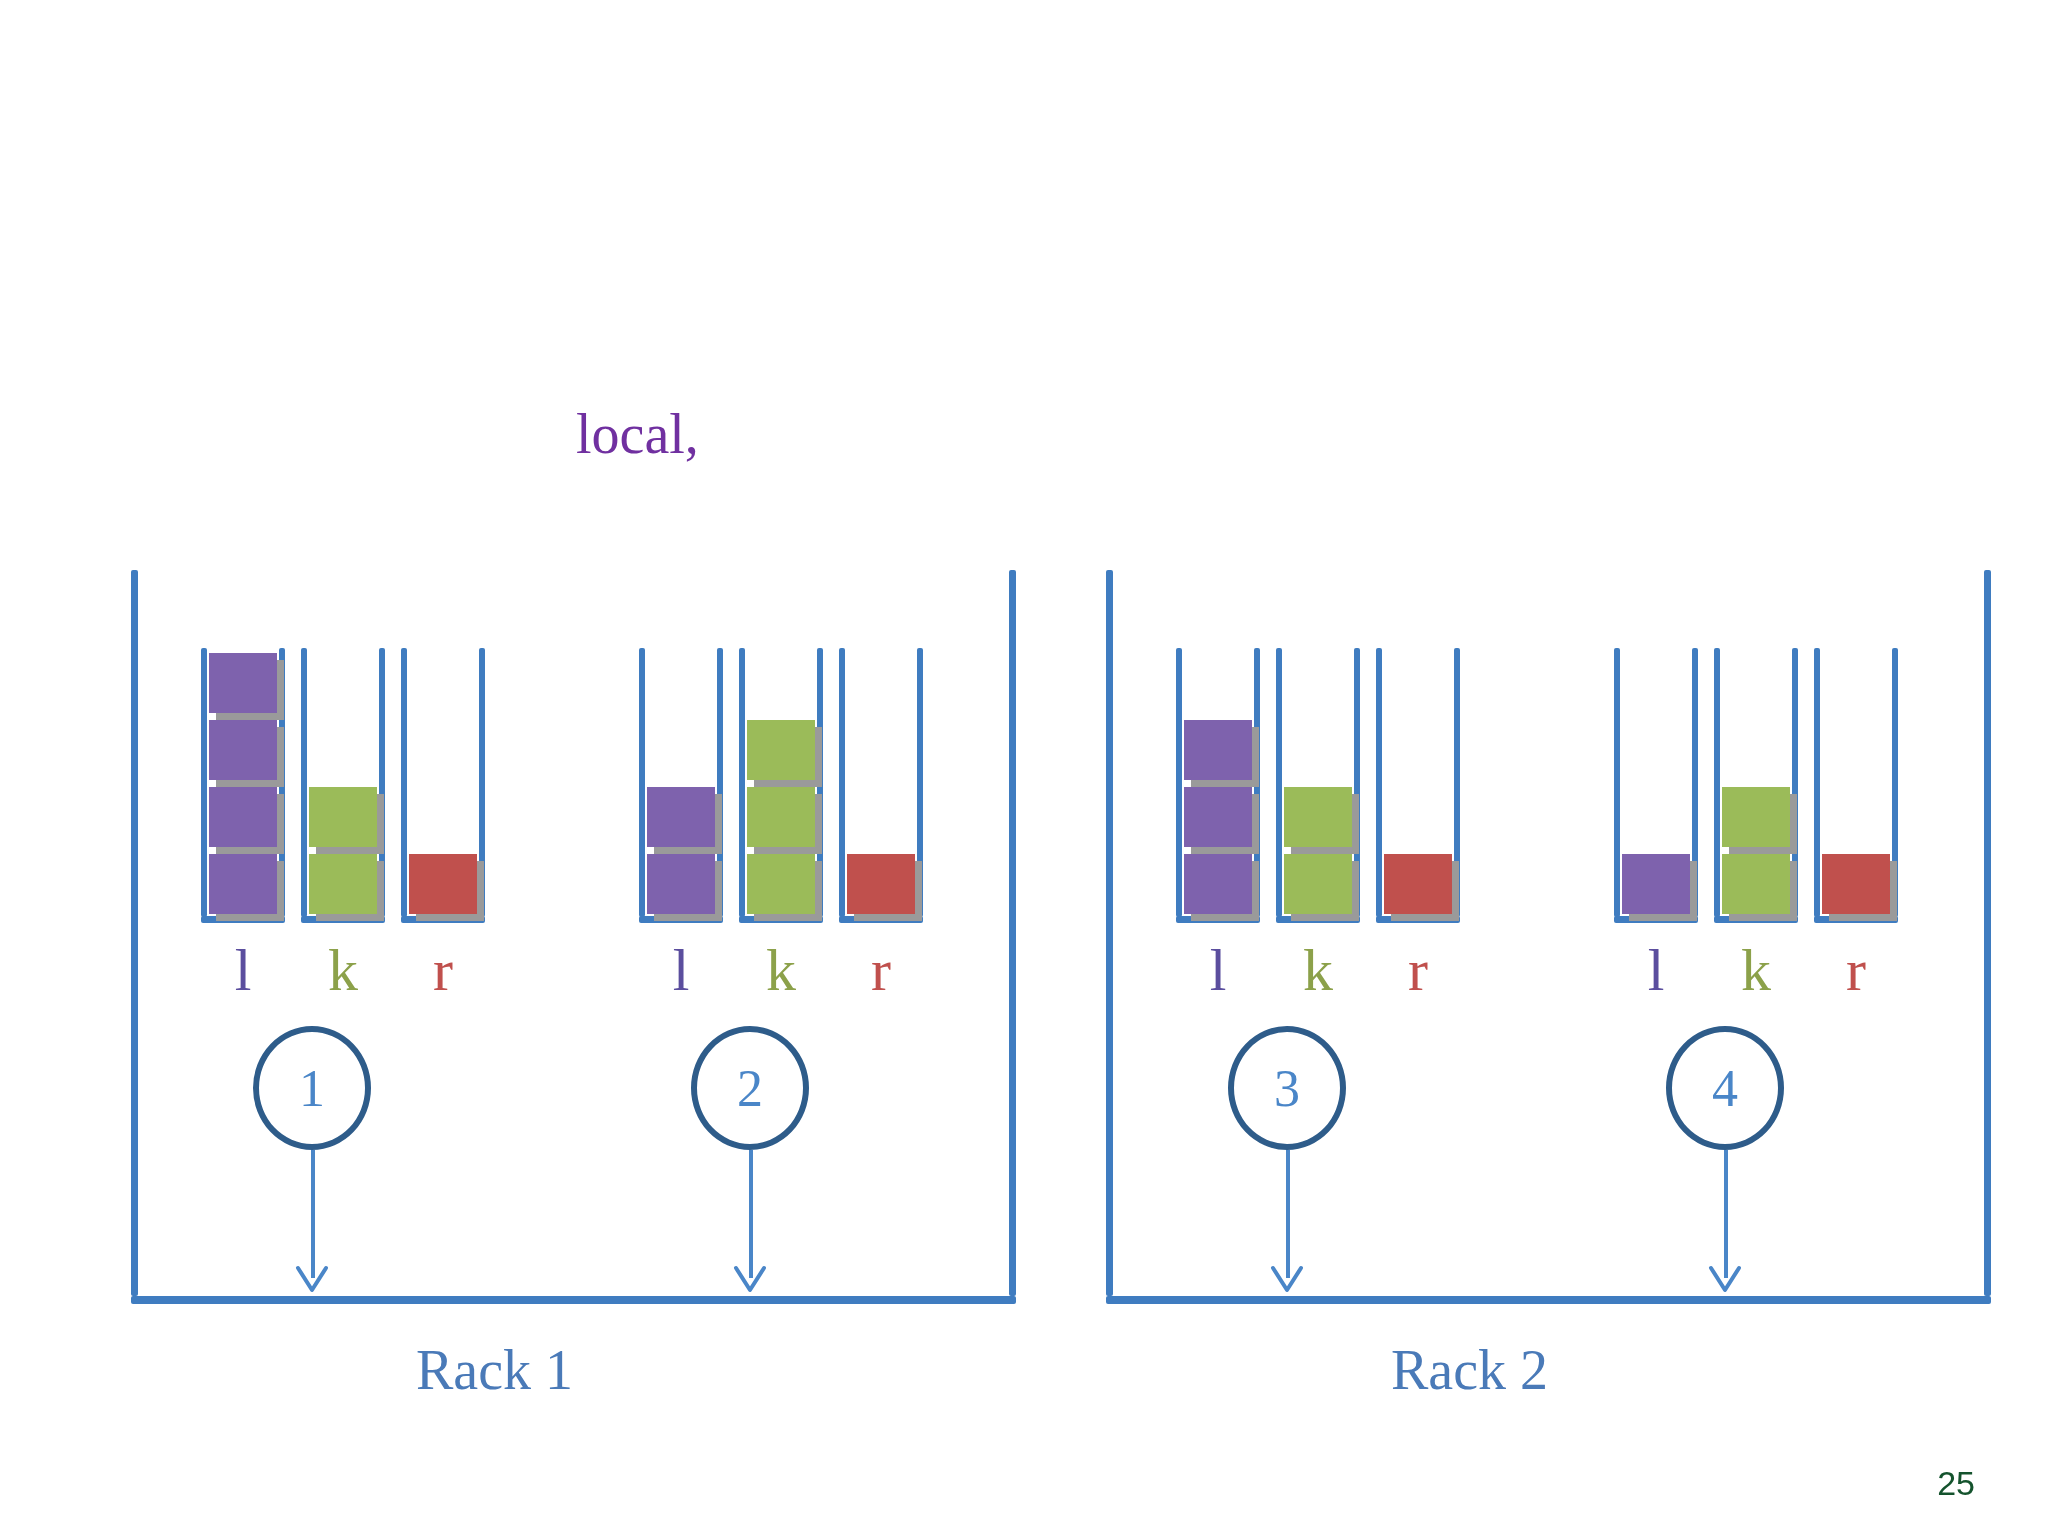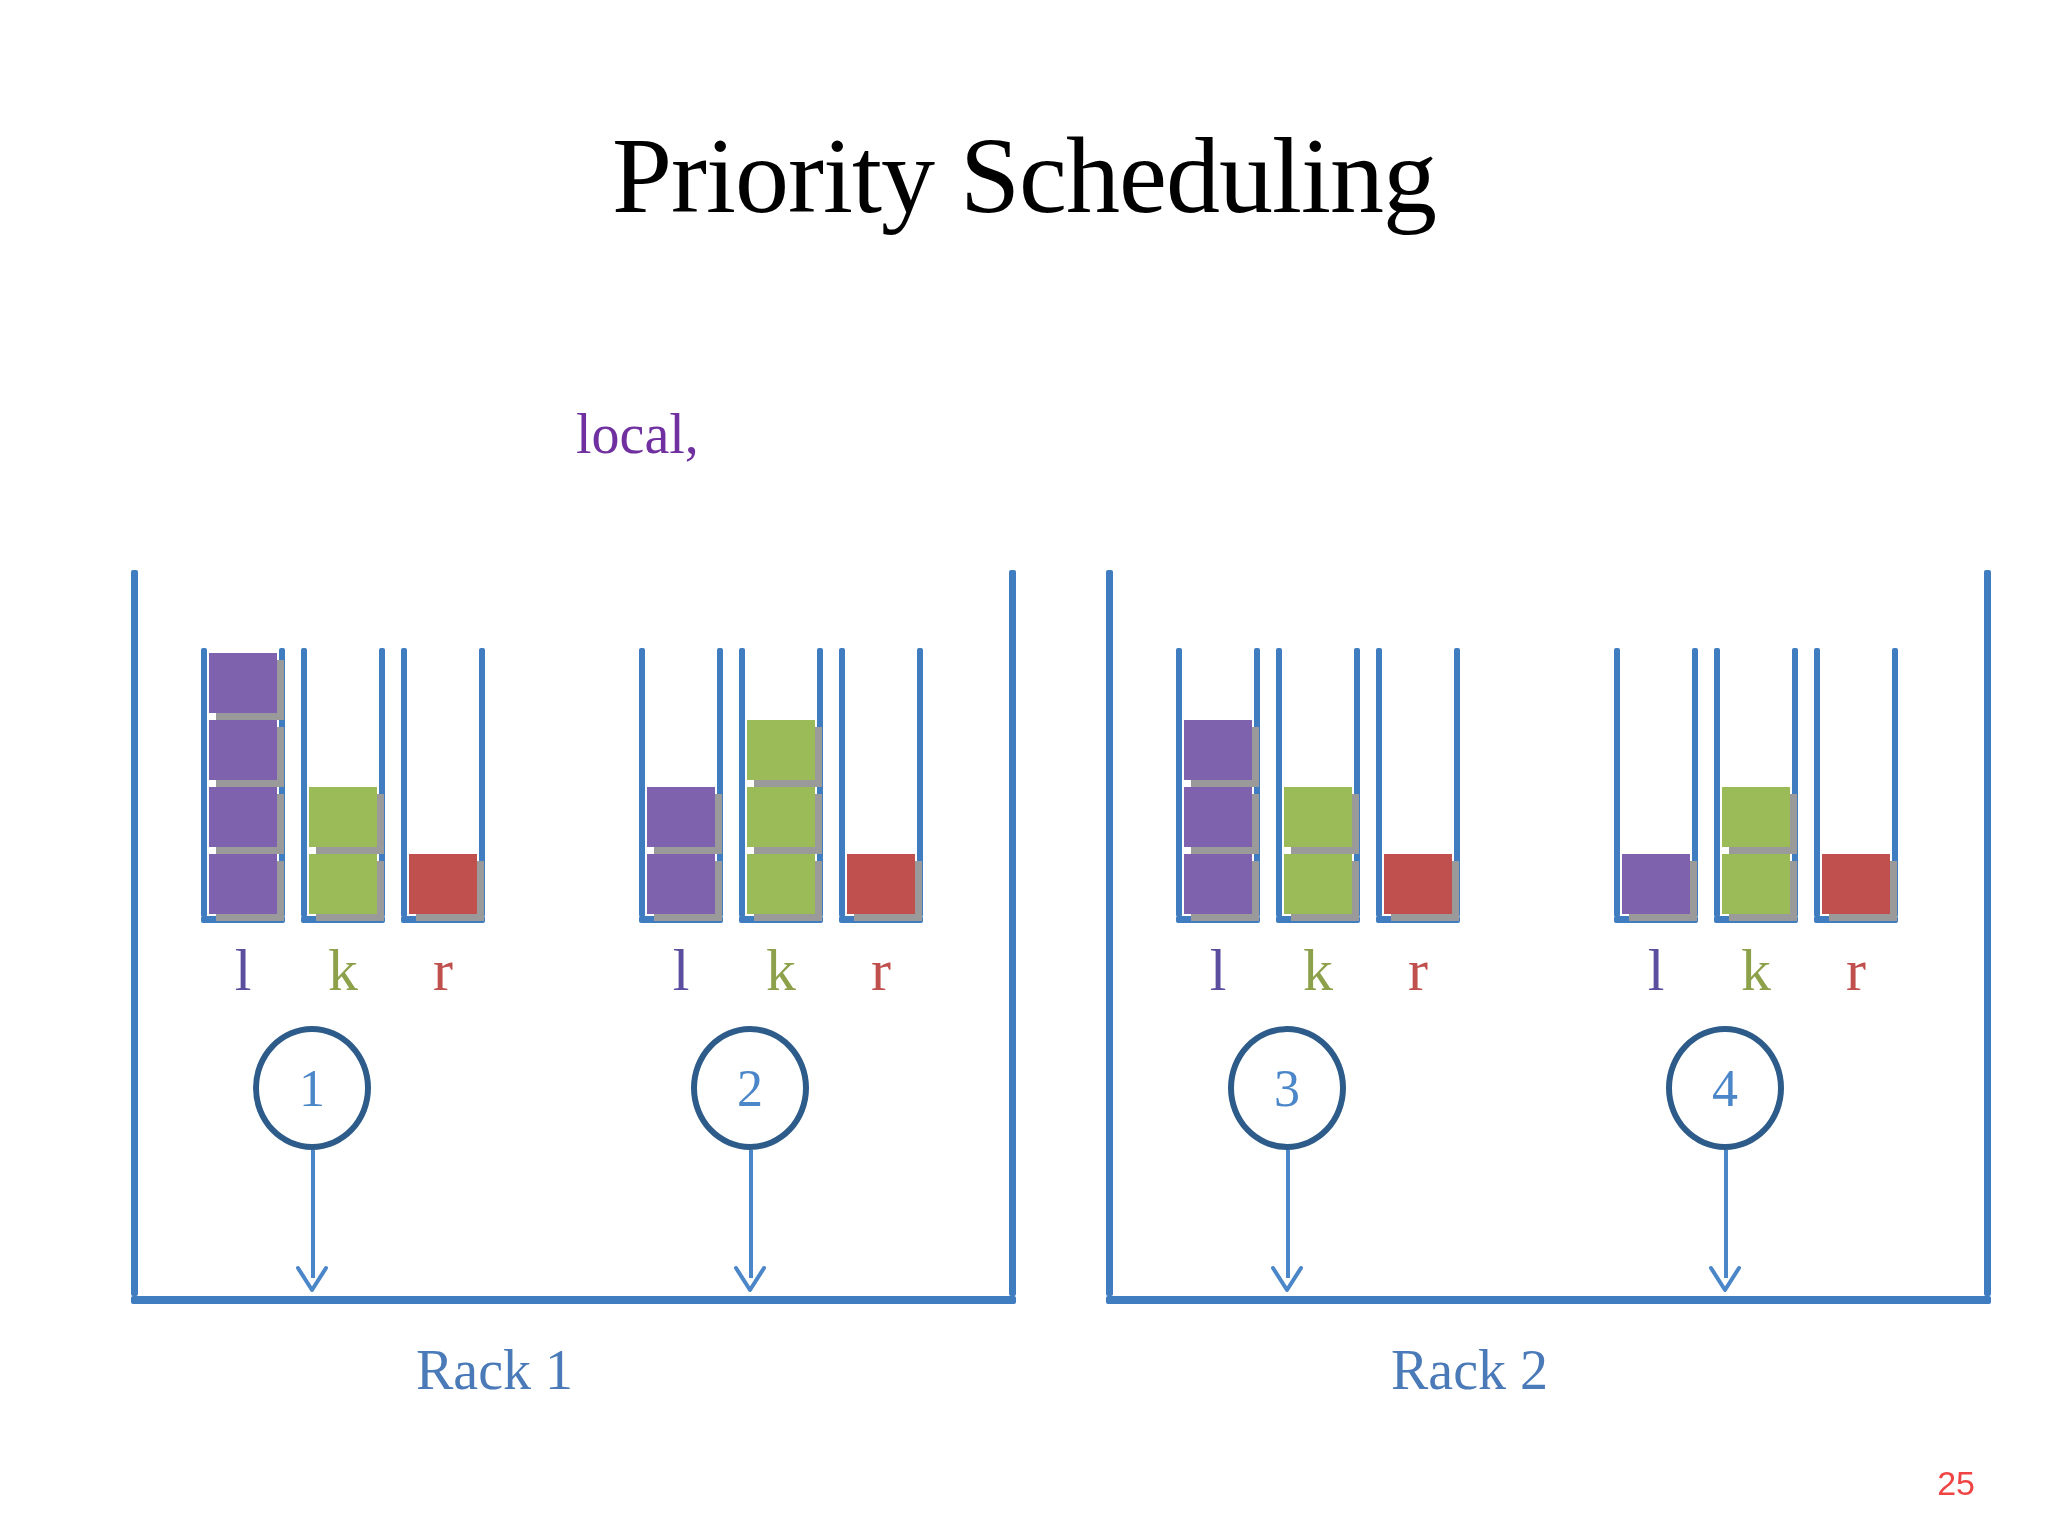--- a/index.html
+++ b/index.html
@@ -176,31 +176,30 @@
   .arrow-head{
     position:absolute;
     left:-17px; top:112px;
     width:38px;height:38px;
   }
 
   .page-num{
     position:absolute;
     right:73px; bottom:33px;
     font-size:34px;
-    color:#ef4444;
+    color:#14532d;
     font-family:"Liberation Sans", sans-serif;
     margin-top:41px;
   }
 </style>
 </head>
 <body>
 
 <div class="slide">
 
-  <div class="title">Priority Scheduling</div>
 
 
   <div class="order-line" id="order-line" style="color: rgb(112, 48, 160);">local,</div>
 
   <div id="racks-host">
       <div class="rack" style="left: 131px; width: 885px;">
         <div class="rack-wall left"></div>
         <div class="rack-wall right"></div>
         <div class="rack-floor"></div>
         <div class="server" style="left: 70px;">

